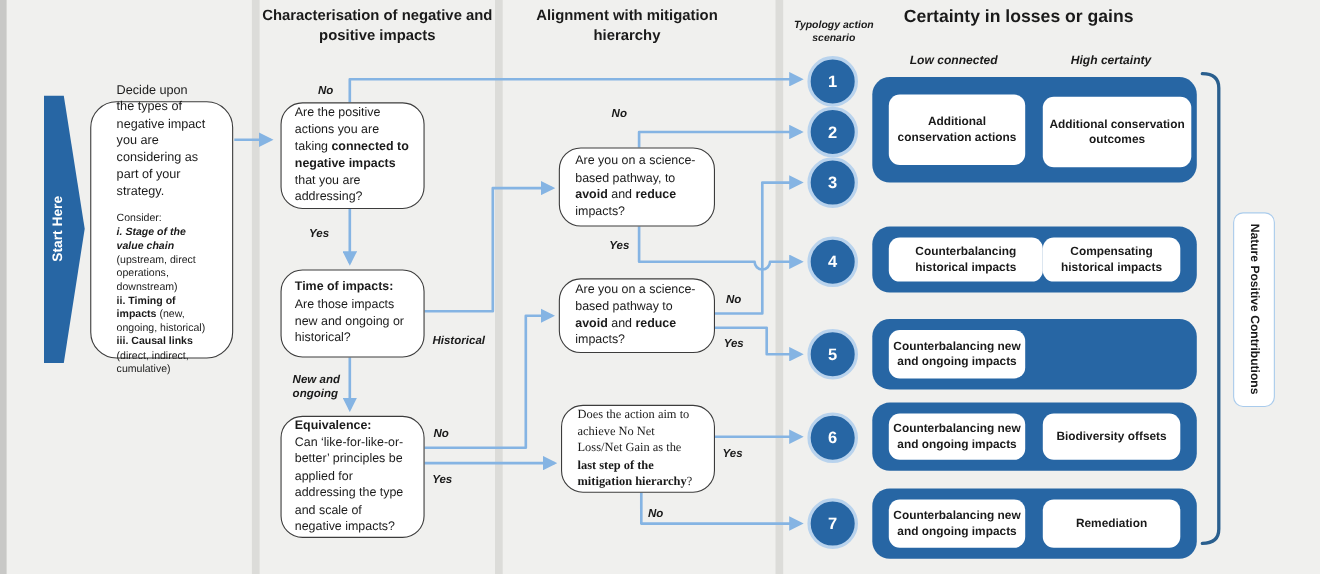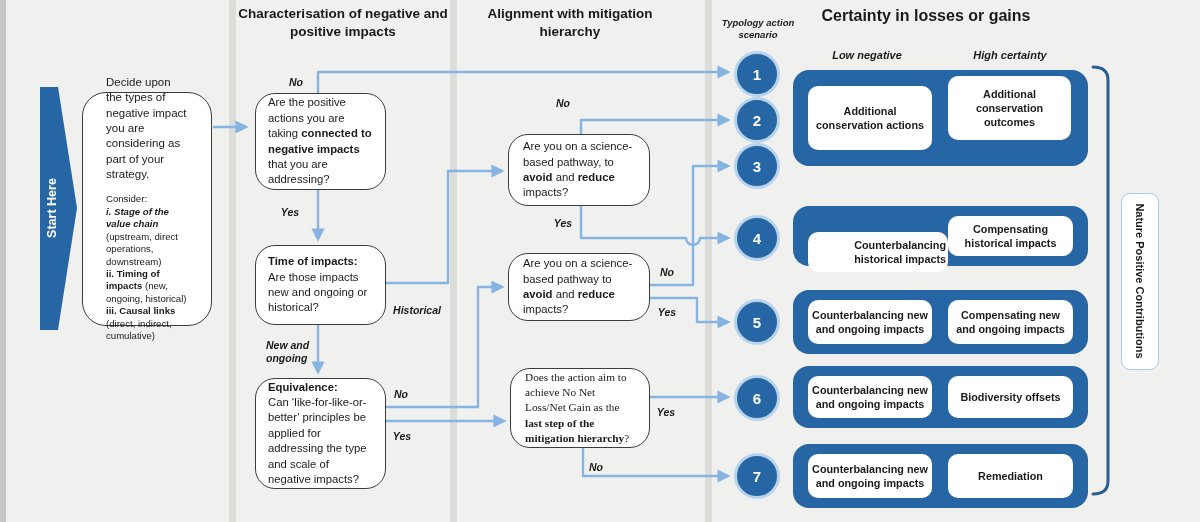--- a/index.html
+++ b/index.html
@@ -79,21 +79,21 @@
       <path d="M 650 397 H 728" marker-end="url(#arr)"></path>
       <path d="M 583 448 V 476 H 728" marker-end="url(#arr)"></path>
     </g>
     <path d="M 1093 67 Q 1108 67 1108 80 L 1108 481 Q 1108 494 1093 494" fill="none" stroke="#2a5f8e" stroke-width="3" stroke-linecap="round"></path>
   </svg>
 
   <div class="hdr" style="left:343px;top:5px;width:230px;font-size:13.5px;">Characterisation of negative and positive impacts</div>
   <div class="hdr" style="left:570px;top:5px;width:190px;font-size:13.5px;">Alignment with mitigation hierarchy</div>
   <div class="hdr it" style="left:758px;top:17px;width:86px;font-size:9.5px;">Typology action scenario</div>
   <div class="hdr" style="left:926px;top:6px;width:280px;font-size:16px;">Certainty in losses or gains</div>
-  <div class="hdr it" style="left:867px;top:48px;width:130px;font-size:11px;">Low negative</div>
+  <div class="hdr it" style="left:867px;top:48px;width:130px;font-size:11px;">Low connected</div>
   <div class="hdr it" style="left:1010px;top:48px;width:130px;font-size:11px;">High certainty</div>
 
   <div class="start-label">Start Here</div>
 
   <div class="flowbox" style="left:82px;top:92px;width:130px;height:234px;border-radius:24px;padding:12px 23px;">
     <div>
       <div class="intro-main">Decide upon the types of negative impact you are considering as part of your strategy.</div>
       <div class="intro-consider">Consider:<br><i><b>i. Stage of the value chain</b></i> (upstream, direct operations, downstream)<br><b>ii. Timing of impacts</b> (new, ongoing, historical)<br><b>iii. Causal links</b> (direct, indirect, cumulative)</div>
     </div>
   </div>
@@ -134,29 +134,28 @@
   <div class="circle" style="top:51px;">1</div>
   <div class="circle" style="top:97px;">2</div>
   <div class="circle" style="top:143px;">3</div>
   <div class="circle" style="top:215px;">4</div>
   <div class="circle" style="top:299px;">5</div>
   <div class="circle" style="top:375px;">6</div>
   <div class="circle" style="top:453px;">7</div>
 
   <div class="row" style="top:70px;height:96px;"></div>
   <div class="obox" style="left:808px;top:86px;width:124px;height:64px;">Additional conservation actions</div>
-  <div class="obox" style="left:948px;top:76px;width:123px;height:64px;">Additional conservation outcomes</div>
+  <div class="obox" style="left:948px;top:88px;width:135px;height:64px;">Additional conservation outcomes</div>
 
   <div class="row" style="top:206px;height:60px;"></div>
-  <div class="obox" style="left:808px;top:232px;width:140px;height:40px;text-align:right;">Counterbalancing historical impacts</div>
+  <div class="obox" style="left:808px;top:216px;width:140px;height:40px;">Counterbalancing historical impacts</div>
   <div class="obox" style="left:948px;top:216px;width:125px;height:40px;">Compensating historical impacts</div>
 
   <div class="row" style="top:290px;height:64px;"></div>
   <div class="obox" style="left:808px;top:300px;width:124px;height:44px;">Counterbalancing new and ongoing impacts</div>
-  <div class="obox" style="left:948px;top:300px;width:125px;height:44px;">Compensating new and ongoing impacts</div>
 
   <div class="row" style="top:366px;height:62px;"></div>
   <div class="obox" style="left:808px;top:376px;width:124px;height:42px;">Counterbalancing new and ongoing impacts</div>
   <div class="obox" style="left:948px;top:376px;width:125px;height:42px;">Biodiversity offsets</div>
 
   <div class="row" style="top:444px;height:64px;"></div>
   <div class="obox" style="left:808px;top:454px;width:124px;height:44px;">Counterbalancing new and ongoing impacts</div>
   <div class="obox" style="left:948px;top:454px;width:125px;height:44px;">Remediation</div>
 
   <div class="npc-box"></div>

